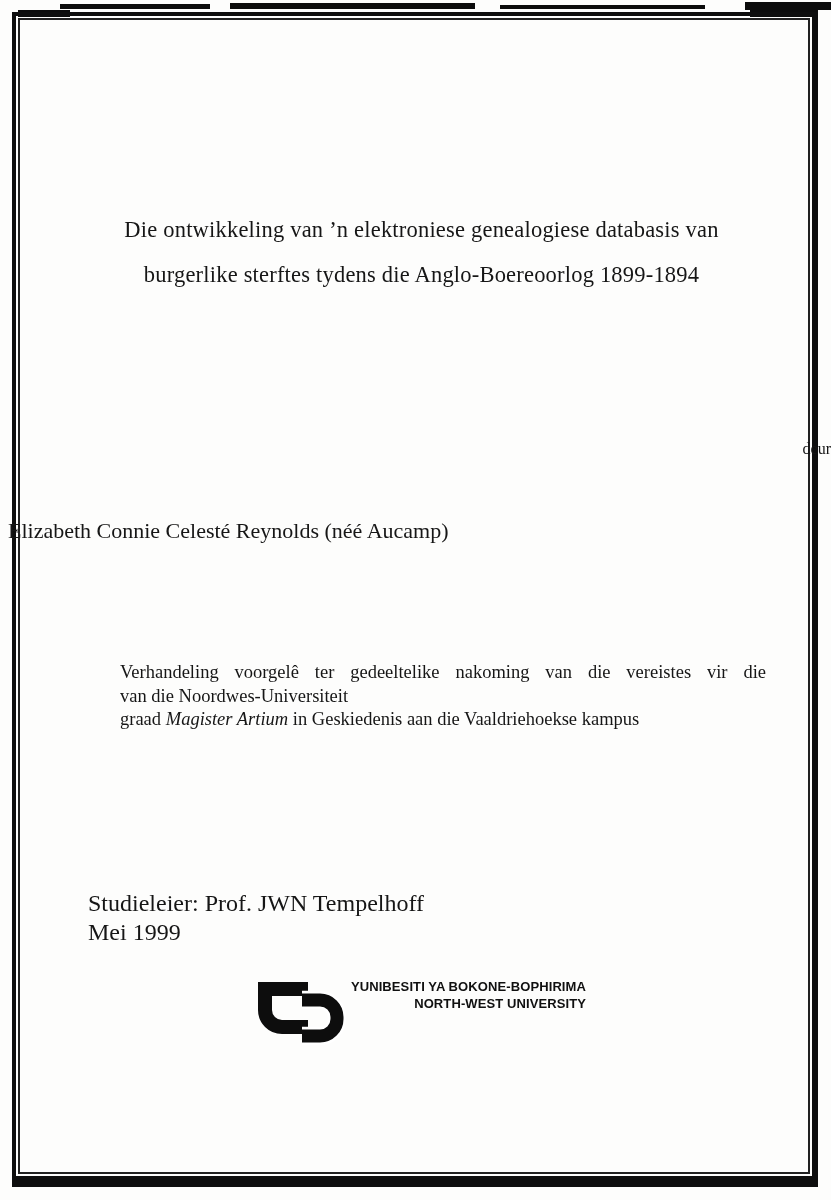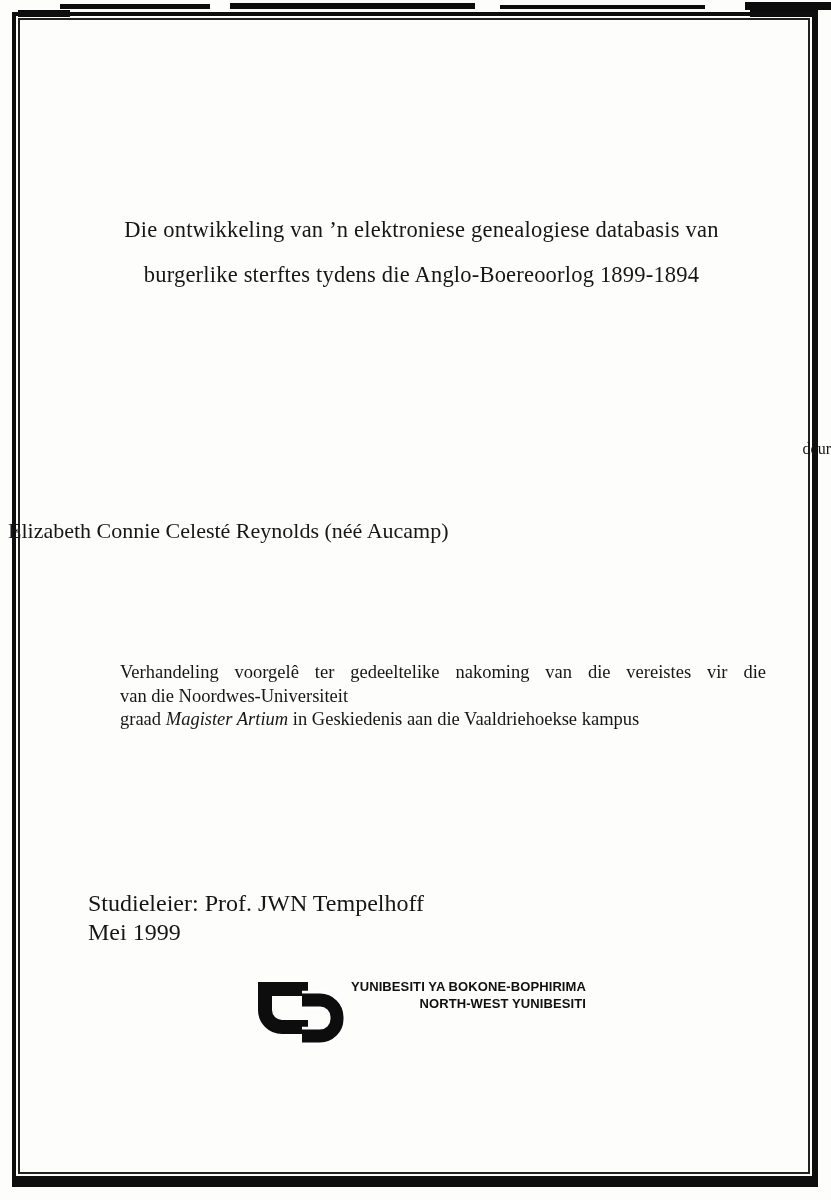--- a/index.html
+++ b/index.html
@@ -109,15 +109,15 @@
 <div class="logo">
   <svg width="95" height="78" viewBox="0 0 95 78">
 
     <path d="M 56 19 H 13 V 40 A 17 17 0 0 0 30 57 H 56" fill="none" stroke="#0d0d0d" stroke-width="14" stroke-miterlimit="10"></path>
 
     <path d="M 50 30 H 68 A 17 17 0 0 1 85 47 V 49 A 17 17 0 0 1 68 66 H 50" fill="none" stroke="#ffffff" stroke-width="18.5"></path>
     <path d="M 50 30 H 68 A 17 17 0 0 1 85 47 V 49 A 17 17 0 0 1 68 66 H 50" fill="none" stroke="#0d0d0d" stroke-width="13"></path>
   </svg>
   <div class="logo-text">
     <div>YUNIBESITI YA BOKONE-BOPHIRIMA</div>
-    <div>NORTH-WEST YUNIBESITI</div>
+    <div>NORTH-WEST UNIVERSITY</div>
   </div>
 </div>
 
 </body></html>

